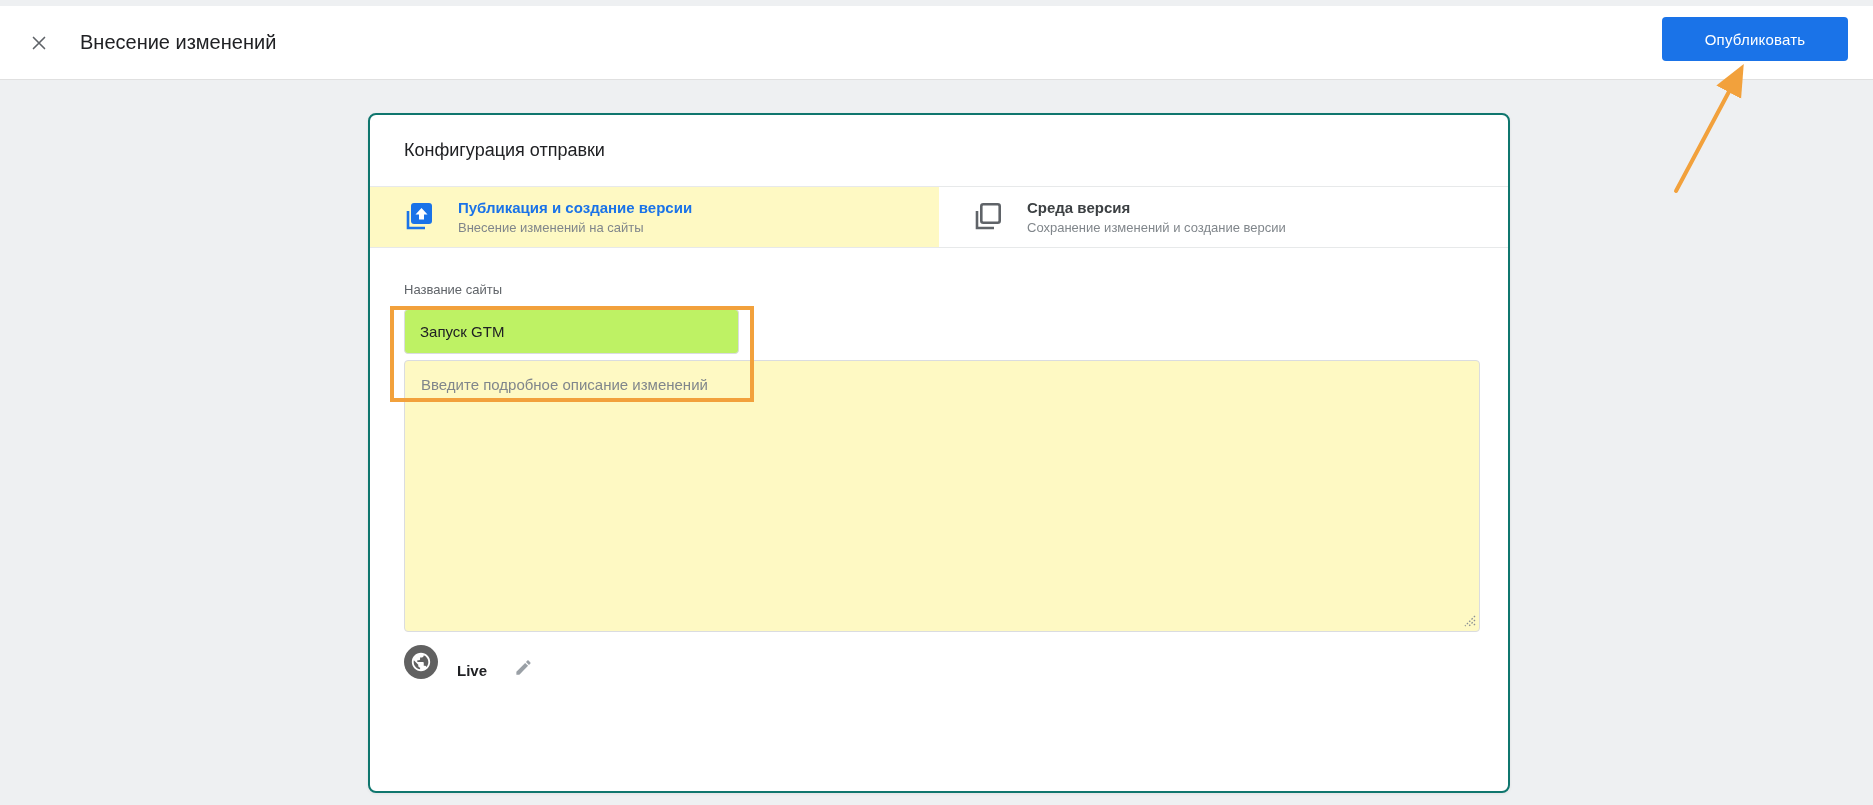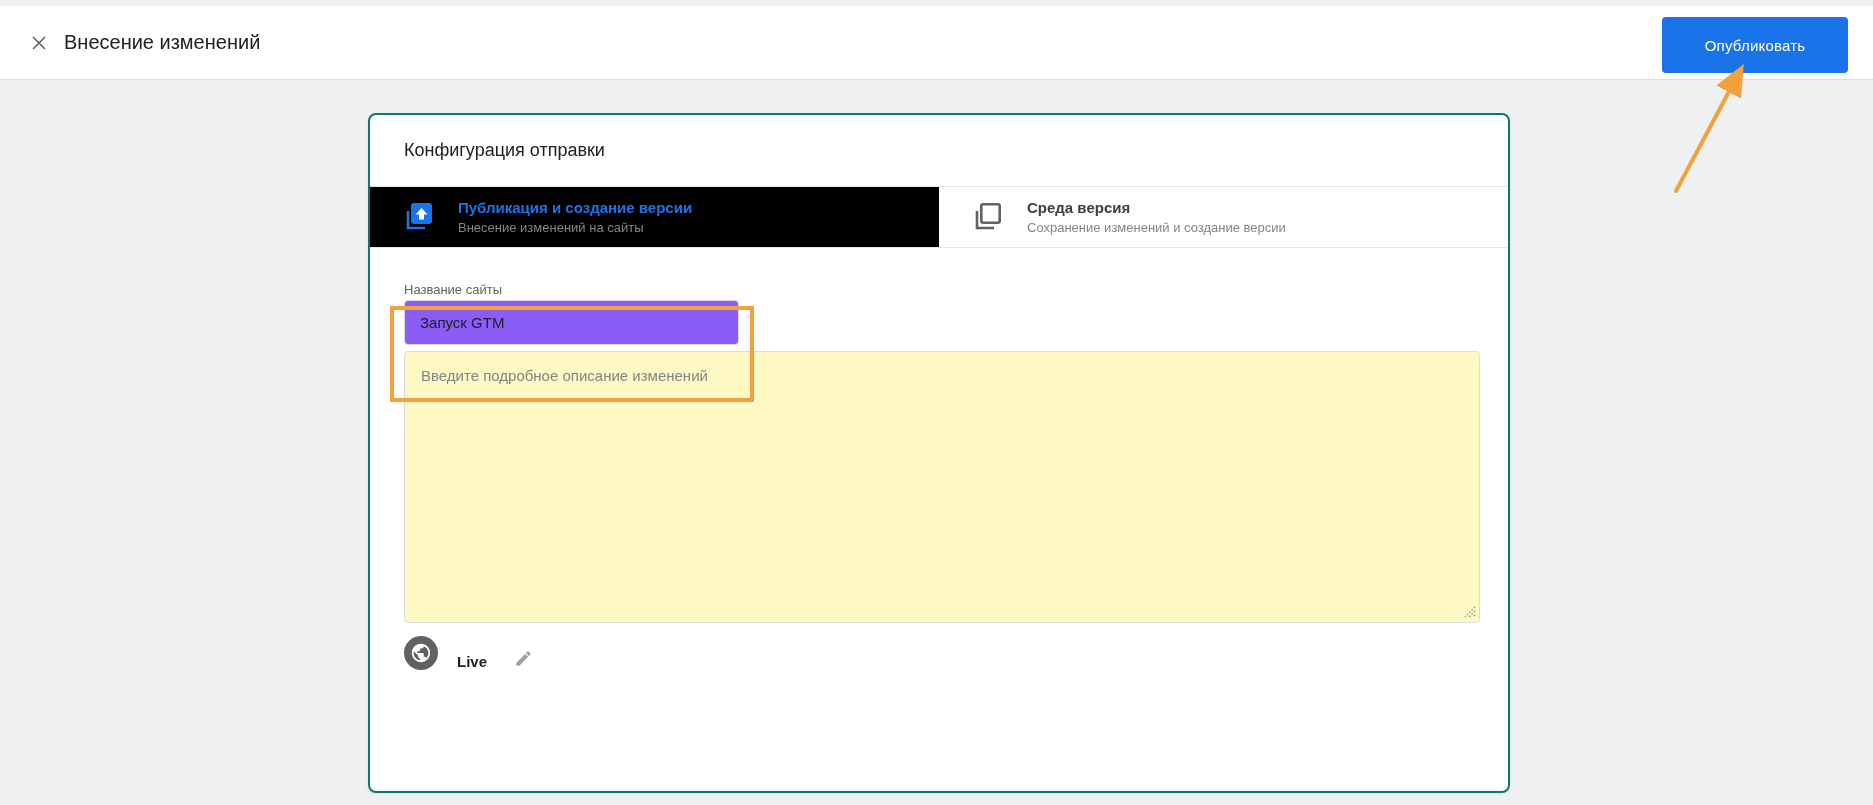--- a/index.html
+++ b/index.html
@@ -15,24 +15,24 @@
   .topbar {
     position: absolute; top: 6px; left: 0; right: 0; height: 74px;
     background: #ffffff; border-bottom: 1px solid #e0e0e0;
     display: flex; align-items: center;
   }
   .close-btn {
     margin-left: 26px; width: 26px; height: 26px;
     background: none; border: none; cursor: pointer;
     display: flex; align-items: center; justify-content: center;
   }
-  .topbar-title { margin-left: 12px; font-size: 20px; color: #202124; }
+  .topbar-title { margin-left: 28px; font-size: 20px; color: #202124; }
   .publish-btn {
     position: absolute; right: 25px; top: 11px;
-    width: 186px; height: 56px;
+    width: 186px; height: 44px;
     background: #1a73e8; color: #ffffff;
     font-family: "Liberation Sans", sans-serif;
     font-size: 15px; font-weight: 500; letter-spacing: .2px;
     border: none; border-radius: 4px; cursor: pointer;
   }
 
   
   .anno-arrow { position: absolute; left: 1640px; top: 58px; z-index: 6; }
 
   
@@ -48,41 +48,41 @@
     display: flex; align-items: center; padding-left: 34px;
     font-size: 18px; color: #202124;
   }
 
   
   .tabs { display: flex; height: 61px; border-bottom: 1px solid #e7e9ea; }
   .tab {
     flex: 1 1 50%; display: flex; align-items: center;
     gap: 22px; padding-left: 30px; cursor: pointer; background: #ffffff;
   }
-  .tab.selected { background: #000000; }
+  .tab.selected { background: #fef9c3; }
   .tab-texts { display: flex; flex-direction: column; }
   .tab-title { font-size: 15px; font-weight: 700; color: #3c4043; }
   .tab.selected .tab-title { color: #1a73e8; }
   .tab-sub { font-size: 13px; color: #80868b; margin-top: 4px; }
 
   
   .content { position: relative; padding: 0 34px; }
   .orange-box {
     position: absolute; left: 20px; top: 24px;
     width: 364px; height: 96px;
     border: 4px solid #f2a13c; pointer-events: none; z-index: 3;
   }
   .field-label { font-size: 13px; color: #5f6368; display: block; }
   .lbl-name { margin-top: 34px; }
   .name-input {
-    margin-top: 3px; width: 335px; height: 45px;
+    margin-top: 12px; width: 335px; height: 45px;
     border: 1px solid #dadce0; border-radius: 4px;
     padding: 0 15px; font-size: 15px; color: #202124;
     font-family: "Liberation Sans", sans-serif;
-    background: #8b5cf6; outline: none;
+    background: #bef264; outline: none;
   }
   .lbl-desc { margin-top: 30px; }
   .textarea-wrap { position: relative; margin-top: 6px; width: 1076px; }
   .desc-textarea {
     width: 100%; height: 272px; resize: none;
     border: 1px solid #dadce0; border-radius: 4px;
     padding: 15px 16px; font-size: 15px; color: #202124;
     font-family: "Liberation Sans", sans-serif;
     background: #fef9c3; outline: none; display: block;
   }

